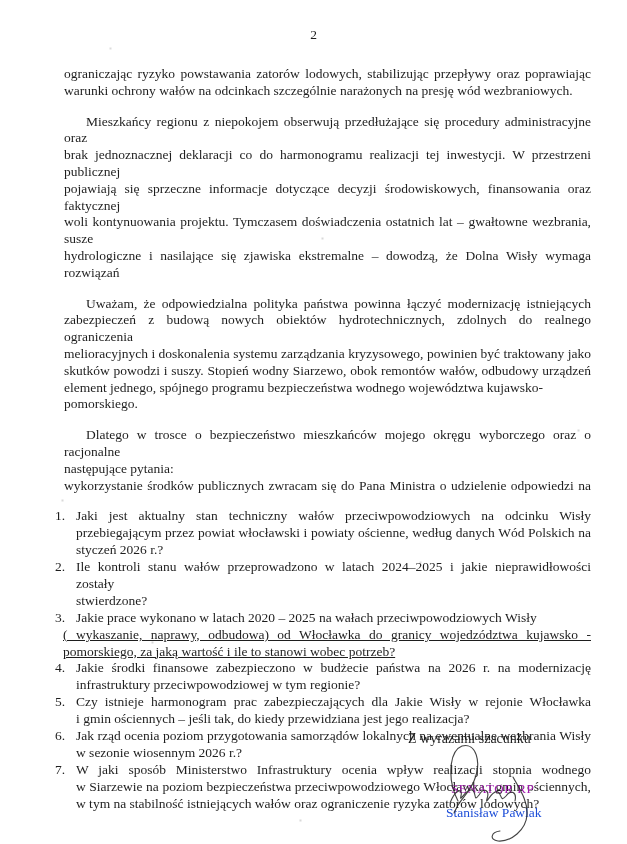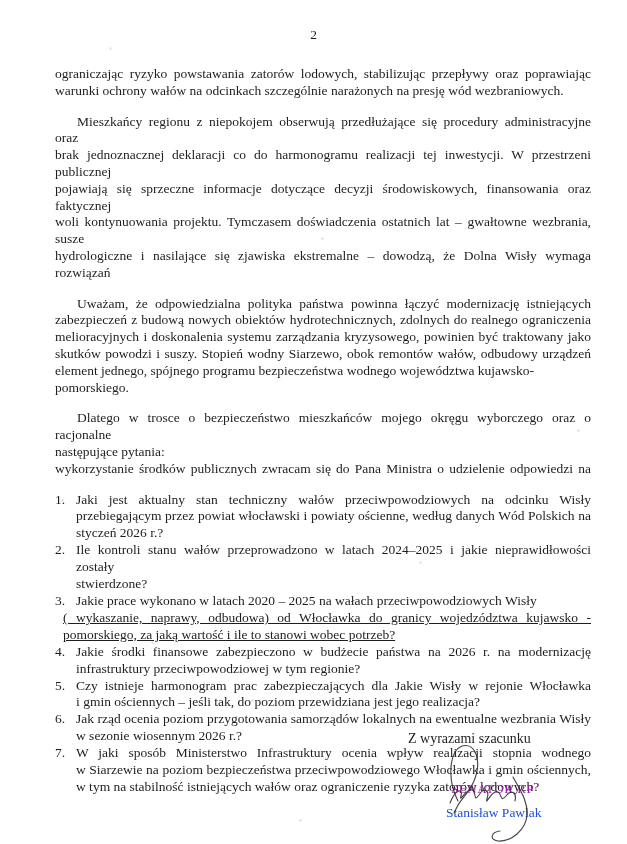--- a/index.html
+++ b/index.html
@@ -11,21 +11,21 @@
     position: relative;
     overflow: hidden;
   }
   .page-number {
     position: absolute; top: 27px; left: 0; width: 627px;
     text-align: center; font-size: 13.5px;
   }
   .content {
     position: absolute; top: 66px; left: 55px; width: 536px;
   }
-  .para { margin-bottom: 14px; font-size: 13.5px; line-height: 16.8px; }
+  .para { margin-bottom: 14px; font-size: 13.5px; line-height: 16.8px; margin-left: 9px; }
   .para.indent .line:first-child { text-indent: 22px; }
   .line { white-space: normal; }
   .line.just { text-align: justify; text-align-last: justify; }
   .q-list { margin-top: 10px; }
   .q-item { display: flex; font-size: 13.5px; line-height: 16.9px; }
   .q-num { flex: 0 0 21px; width: 21px; }
   .q-lines { flex: 1 1 auto; min-width: 0; }
   .q-item.outdent-wrap .line:not(:first-child) { margin-left: -13px; text-decoration: underline; }
   .sig-salutation { position: absolute; left: 408px; top: 731px; font-size: 14px; }
   .sig-title { position: absolute; left: 451px; top: 781px; font-size: 13px; letter-spacing: 0.6px; color: #a21caf; }
@@ -107,21 +107,21 @@
         <span class="q-num">4.</span>
         <div class="q-lines">
           <div class="line just">Jakie środki finansowe zabezpieczono w budżecie państwa na 2026 r. na modernizację</div>
           <div class="line">infrastruktury przeciwpowodziowej w tym regionie?</div>
         </div>
       </div>
       <div class="q-item">
         <span class="q-num">5.</span>
         <div class="q-lines">
           <div class="line just">Czy istnieje harmonogram prac zabezpieczających dla Jakie Wisły w rejonie Włocławka</div>
-          <div class="line">i gmin ościennych – jeśli tak, do poziom przewidziana jest jego realizacja?</div>
+          <div class="line">i gmin ościennych – jeśli tak, do kiedy przewidziana jest jego realizacja?</div>
         </div>
       </div>
       <div class="q-item">
         <span class="q-num">6.</span>
         <div class="q-lines">
           <div class="line just">Jak rząd ocenia poziom przygotowania samorządów lokalnych na ewentualne wezbrania Wisły</div>
           <div class="line">w sezonie wiosennym 2026 r.?</div>
         </div>
       </div>
       <div class="q-item">

